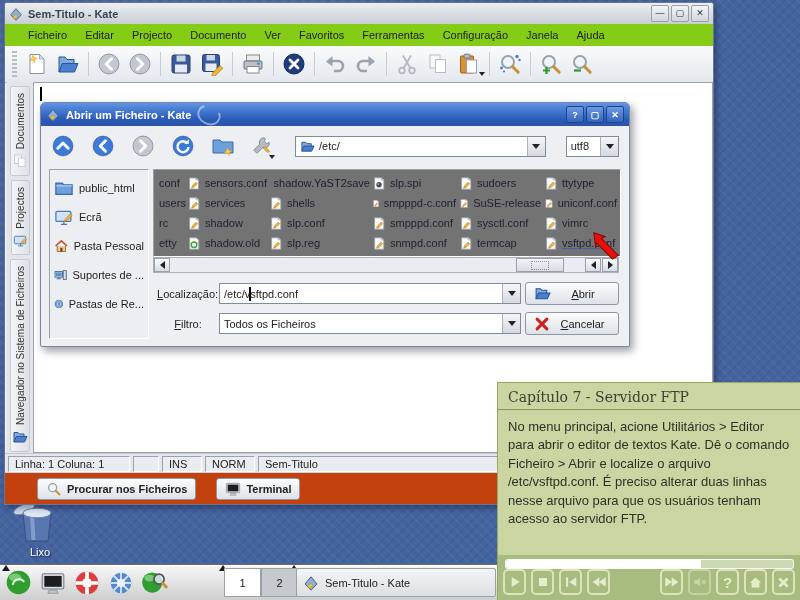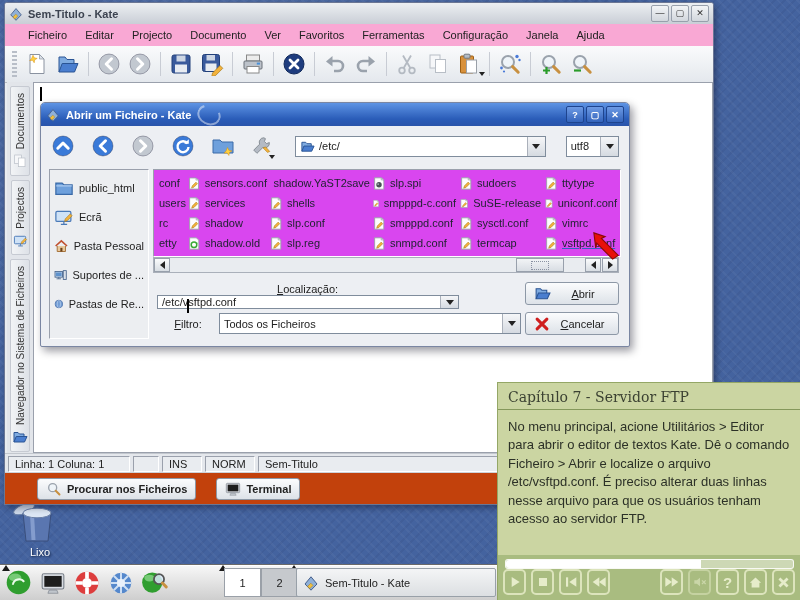--- a/index.html
+++ b/index.html
@@ -20,21 +20,21 @@
     background:#e9ecf0;border:1px solid #6a7694;border-radius:3px 3px 0 0;
     box-shadow:2px 3px 6px rgba(0,0,20,.35);}
   .wtitlebar{left:0;top:0;right:0;height:21px;border-radius:2px 2px 0 0;
     background:linear-gradient(#eceff2,#c9ced6);display:flex;align-items:center;gap:5px;
     padding:0 4px;border-bottom:1px solid #a8aeb8;}
   .wtitle{font-weight:bold;color:#3c4350;}
   .wbtns{margin-left:auto;display:flex;gap:2px;}
   .wbtn{width:16px;height:15px;background:linear-gradient(#f2f4f6,#d2d7dd);
     border:1px solid #98a0ac;border-radius:2px;display:flex;align-items:center;justify-content:center;
     font-size:9px;color:#333;line-height:1;}
-  .menubar{left:0;top:21px;right:0;height:22px;background:#f9a8d4;border-bottom:1px solid #c2c7ce;
+  .menubar{left:0;top:21px;right:0;height:22px;background:#84cc16;border-bottom:1px solid #c2c7ce;
     display:flex;align-items:center;padding-left:14px;}
   .menuitem{padding:3px 9px;color:#222;}
   .toolbar{left:0;top:43px;right:0;height:36px;background:linear-gradient(#fafbfc,#e4e8ed);
     border-bottom:1px solid #b6bac2;display:flex;align-items:center;gap:3px;padding-left:4px;}
   .tbtn{width:28px;height:28px;display:flex;align-items:center;justify-content:center;border-radius:3px;}
   .tsep{width:1px;height:24px;background:#c8ccd4;margin:0 3px;}
   .handle{width:5px;height:26px;margin:0 3px;
     background:repeating-linear-gradient(180deg,#b8bec8 0 2px,transparent 2px 4px);}
   .blue{color:#3a7ad8;} .gray{color:#c2c8d0;}
   
@@ -70,21 +70,21 @@
     box-sizing:border-box;padding-left:4px;gap:4px;position:relative;}
   .combo .darr{position:absolute;right:0;top:0;bottom:0;width:17px;
     background:linear-gradient(#f5f6f8,#d5dae1);border-left:1px solid #aab0ba;
     display:flex;align-items:center;justify-content:center;}
   .tri-down{width:0;height:0;border-left:4px solid transparent;border-right:4px solid transparent;
     border-top:5px solid #222;}
   .places{left:8px;top:66px;width:100px;height:170px;background:#eceef1;
     border:1px solid;border-color:#9aa0ac #fff #fff #9aa0ac;padding:8px 4px;box-sizing:border-box;
     display:flex;flex-direction:column;gap:9px;}
   .place{display:flex;align-items:center;gap:5px;white-space:nowrap;overflow:hidden;}
-  .filelist{left:112px;top:66px;width:466px;height:86px;background:#d946ef;
+  .filelist{left:112px;top:66px;width:466px;height:86px;background:#737373;
     border:1px solid;border-color:#9aa0ac #fff #fff #9aa0ac;overflow:hidden;}
   .fcol{position:absolute;top:3px;}
   .fitem{display:flex;align-items:center;gap:4px;height:20px;white-space:nowrap;}
   .hovered{text-decoration:underline;text-decoration-color:#3465c0;}
   .hscroll{left:112px;top:154px;width:466px;height:16px;background:#e9ecf0;
     border:1px solid #aab0ba;box-sizing:border-box;}
   .sbtn{position:absolute;top:0;width:16px;height:14px;background:linear-gradient(#fafbfc,#d8dde3);
     border:1px solid #98a0ac;box-sizing:border-box;display:flex;align-items:center;justify-content:center;}
   .tri-l{width:0;height:0;border-top:4px solid transparent;border-bottom:4px solid transparent;border-right:5px solid #222;}
   .tri-r{width:0;height:0;border-top:4px solid transparent;border-bottom:4px solid transparent;border-left:5px solid #222;}
@@ -776,21 +776,21 @@
           <span class="grip"></span>
         </span>
       <span class="sbtn" style="right:17px">
           <span class="tri-l"></span>
         </span>
       <span class="sbtn" style="right:0">
           <span class="tri-r"></span>
         </span>
     </div>
 
-    <div class="abs frow" style="left:116px;top:180px;height:21px;flex-direction:column;">
+    <div class="abs frow" style="left:116px;top:180px;height:21px;">
       <span class="accel" style="display:block;width:62px">Localização:</span>
       <span class="combo" style="width:302px">
         <span>/etc/vsftpd.conf</span>
         <span class="abs caret" style="left:29px;top:3px;height:14px;width:1.5px"></span>
         <span class="darr">
             <span class="tri-down"></span>
           </span>
       </span>
     </div>
     <div class="abs btn3d" style="left:484px;top:179px;width:94px;height:23px;">

